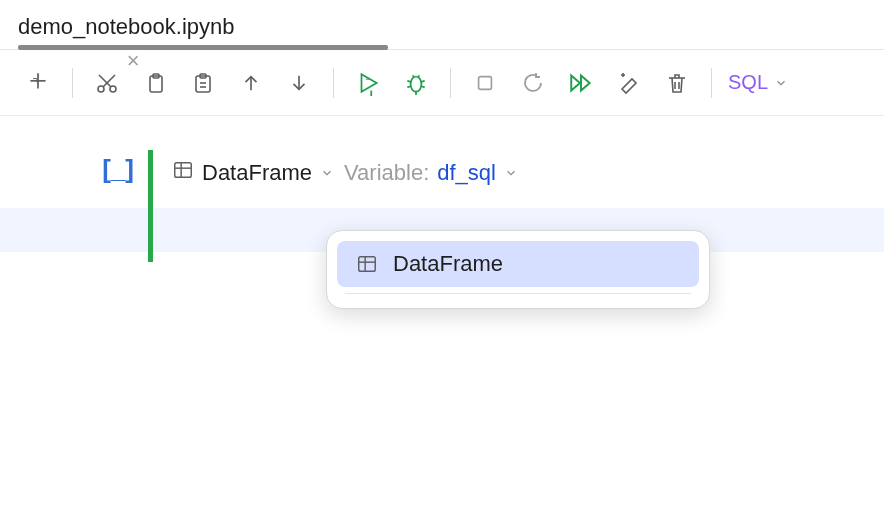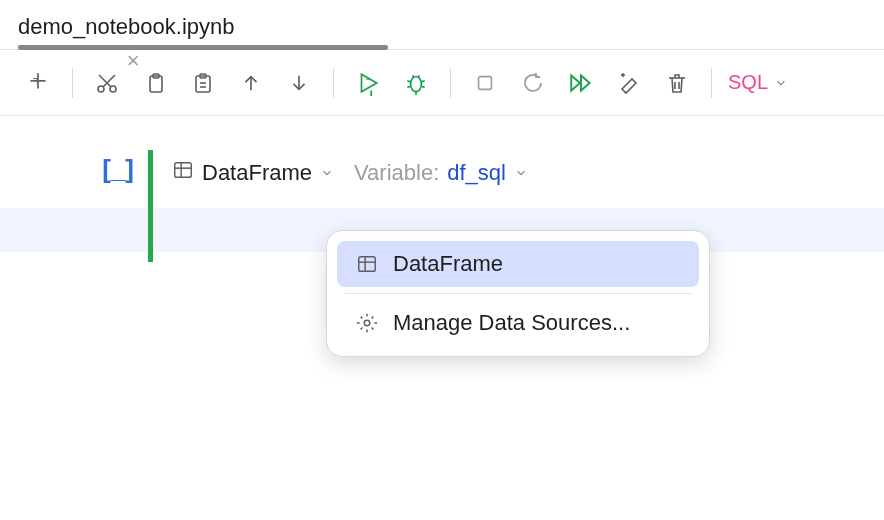--- a/index.html
+++ b/index.html
@@ -69,21 +69,21 @@
       width: 36px;
       height: 36px;
       color: #5f5f5f;
     }
     .tbtn svg { display: block; }
     .tbtn.green svg { stroke: #1e9f4d; }
     .sql-btn {
       display: flex;
       align-items: center;
       gap: 6px;
-      color: #ec4899;
+      color: #8b5cf6;
       font-size: 20px;
       font-weight: 400;
     }
 
     .editor {
       display: flex;
       position: relative;
       padding-top: 34px;
     }
     .gutter {
@@ -325,21 +325,21 @@
                 <line x1="10" y1="4" x2="10" y2="20"></line>
             </svg>
           </span>
           <span>DataFrame</span>
           <span class="chev">
             <svg width="14" height="14" viewBox="0 0 24 24" fill="none" stroke="#8a8a8a" stroke-width="2">
                 <polyline points="6,9 12,15 18,9"></polyline>
               </svg>
           </span>
         </div>
-        <div class="header-item muted" style="margin-left:10px">
+        <div class="header-item muted" style="margin-left:0">
           <span>Variable:</span>
           <span style="color:#1d4ed8">df_sql</span>
           <span class="chev">
             <svg width="14" height="14" viewBox="0 0 24 24" fill="none" stroke="#8a8a8a" stroke-width="2">
                 <polyline points="6,9 12,15 18,9"></polyline>
               </svg>
           </span>
         </div>
       </div>
     </div>
@@ -349,25 +349,16 @@
         <span class="dd-icon">
           <svg width="22" height="22" viewBox="0 0 24 24" fill="none" stroke="#5f5f5f" stroke-width="1.6">
             <rect x="3" y="4" width="18" height="16" rx="2"></rect>
               <line x1="3" y1="10" x2="21" y2="10"></line>
               <line x1="10" y1="4" x2="10" y2="20"></line>
           </svg>
         </span>
         <span>DataFrame</span>
       </div>
       <div class="dropdown-sep"></div>
-      <div class="dropdown-item">
-        <span class="dd-icon">
-          <svg width="22" height="22" viewBox="0 0 24 24" fill="none" stroke="#5f5f5f" stroke-width="1.6">
-            <circle cx="12" cy="12" r="3"></circle>
-            <path d="M12 2 L12 5 M12 19 L12 22 M4 12 L1 12 M23 12 L20 12 M5 5 L7 7 M17 17 L19 19 M5 19 L7 17 M17 7 L19 5"></path>
-          </svg>
-        </span>
-        <span>Manage Data Sources...</span>
-      </div>
     </div>
 
   </div>
 </div>
 
 </body></html>

